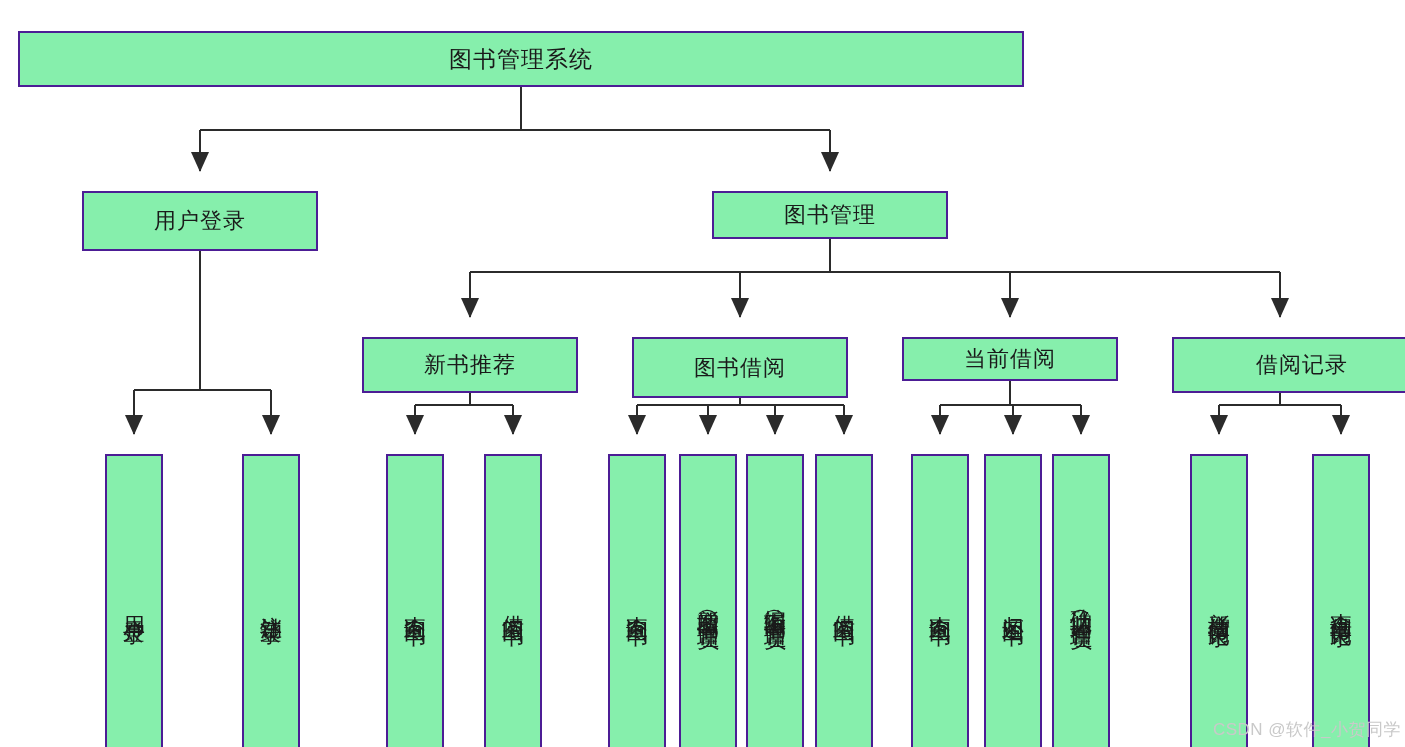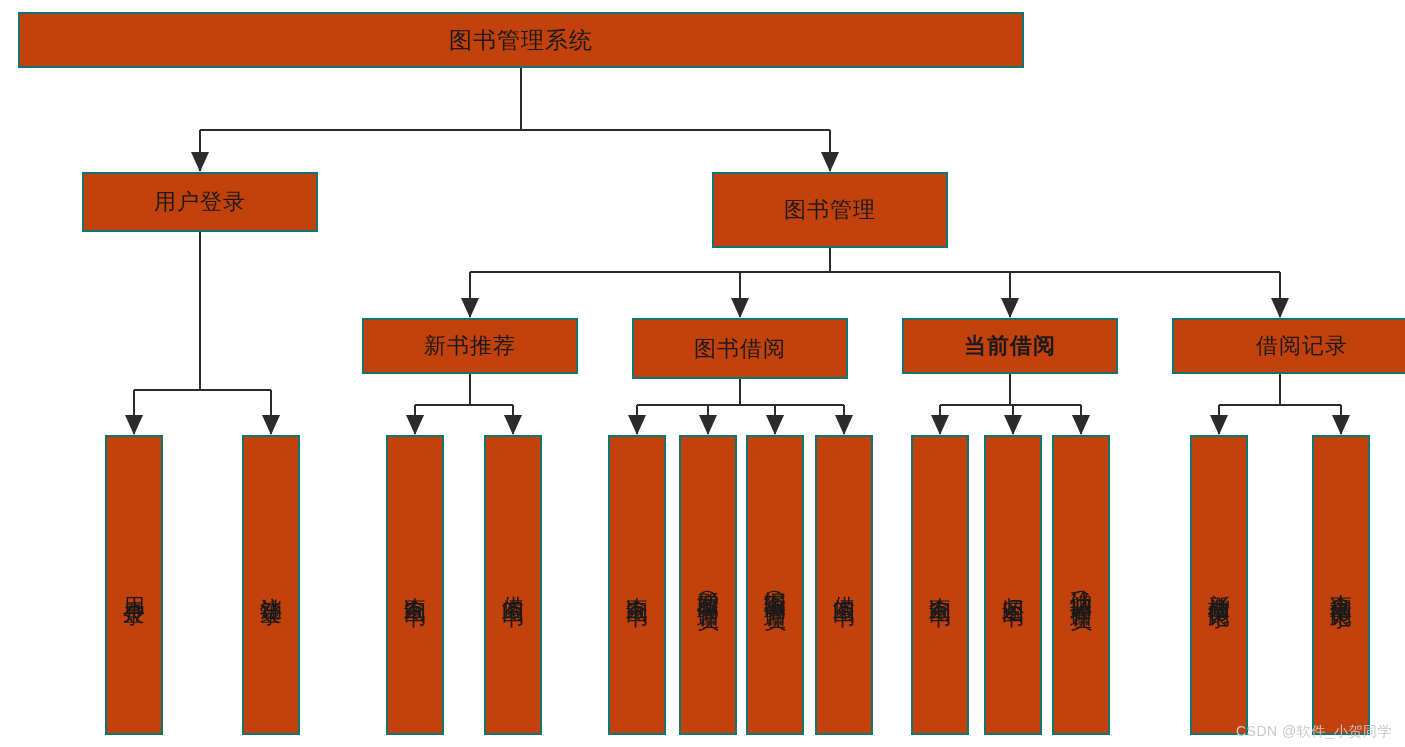--- a/index.html
+++ b/index.html
@@ -21,26 +21,27 @@
   #edges {
     position: absolute;
     left: 0;
     top: 0;
     width: 1405px;
     height: 747px;
   }
   .node {
     position: absolute;
     box-sizing: border-box;
-    background: #c2410c;
-    border: 2px solid #0f766e;
+    background: #86efac;
+    border: 2px solid #4c1d95;
     display: flex;
     align-items: center;
     justify-content: center;
     color: #1a1a1a;
+    margin-top: 19px;
   }
   .node.level-root {
     font-size: 23px;
   }
   .node.level-1 {
     font-size: 22px;
   }
   .node.level-2 {
     font-size: 22px;
   }
@@ -57,23 +58,23 @@
     line-height: 1;
     white-space: nowrap;
     display: block;
   }
   .htext {
     white-space: nowrap;
     letter-spacing: 1px;
   }
   #watermark {
     position: absolute;
-    right: 13px;
+    right: 4px;
     bottom: 6px;
-    font-size: 14px;
+    font-size: 17px;
     color: #c9c9c9;
     letter-spacing: 0.5px;
     white-space: nowrap;
     pointer-events: none;
   }
 </style>
 </head>
 <body>
 
 <div id="canvas">
@@ -131,30 +132,30 @@
       <line x1="1341" y1="405" x2="1341" y2="434" stroke="#2b2b2b" stroke-width="2.5" shape-rendering="crispEdges"></line>
       <polygon points="1332,415 1350,415 1341,435" fill="#2b2b2b"></polygon>
     </svg>
   <div id="nodes-layer">
       <div class="node level-root" style="left: 18px; top: 12px; width: 1006px; height: 56px;">
         <span class="htext">图书管理系统</span>
       </div>
       <div class="node level-1" style="left: 82px; top: 172px; width: 236px; height: 60px;">
         <span class="htext">用户登录</span>
       </div>
-      <div class="node level-1" style="left: 712px; top: 172px; width: 236px; height: 76px;">
+      <div class="node level-1" style="left: 712px; top: 172px; width: 236px; height: 48px;">
         <span class="htext">图书管理</span>
       </div>
       <div class="node level-2" style="left: 362px; top: 318px; width: 216px; height: 56px; text-align: center;">
         <span class="htext">新书推荐</span>
       </div>
       <div class="node level-2" style="left: 632px; top: 318px; width: 216px; height: 61px;">
         <span class="htext">图书借阅</span>
       </div>
-      <div class="node level-2" style="left: 902px; top: 318px; width: 216px; height: 56px; font-weight: bold;">
+      <div class="node level-2" style="left: 902px; top: 318px; width: 216px; height: 44px;">
         <span class="htext">当前借阅</span>
       </div>
       <div class="node level-2" style="left: 1172px; top: 318px; width: 260px; height: 56px;">
         <span class="htext">借阅记录</span>
       </div>
       <div class="node leaf" style="left: 105px; top: 435px; width: 58px; height: 300px;">
         <span class="vtext">用户登录</span>
       </div>
       <div class="node leaf" style="left: 242px; top: 435px; width: 58px; height: 300px;">
         <span class="vtext">注销登录</span>

